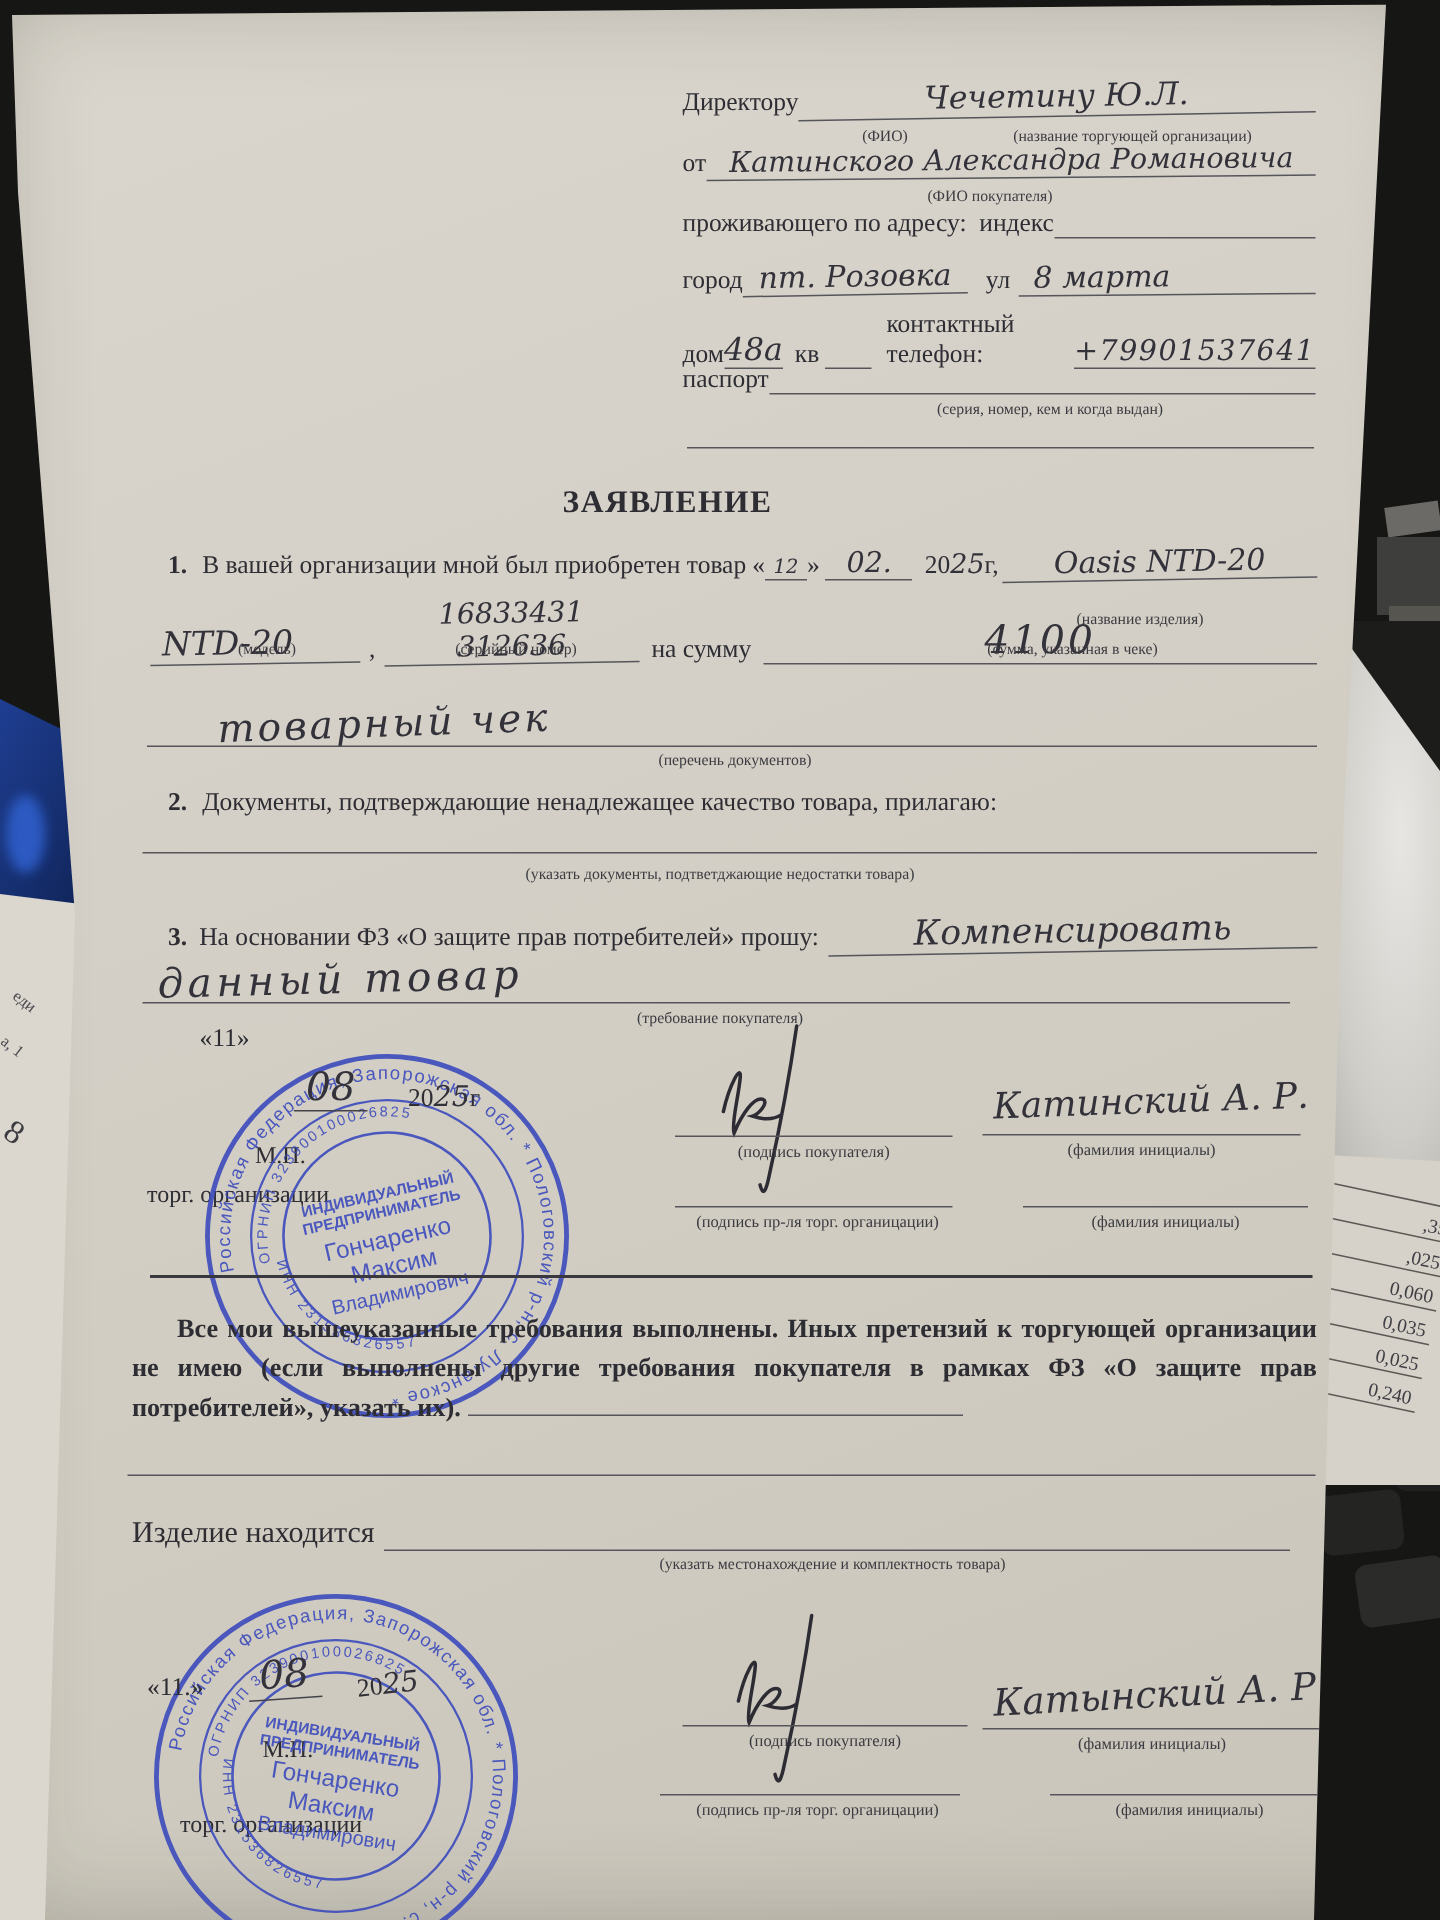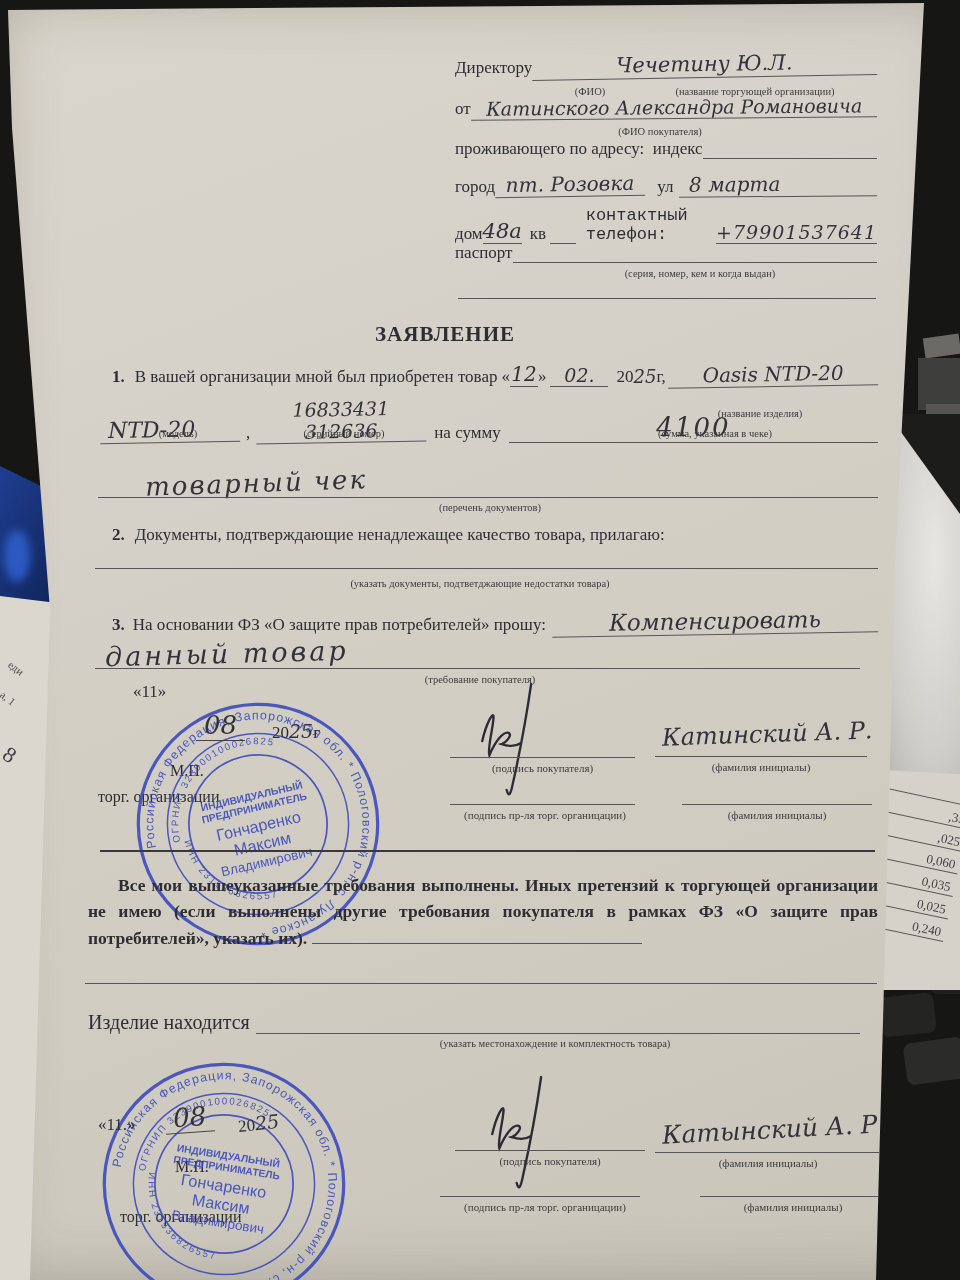--- a/index.html
+++ b/index.html
@@ -93,39 +93,39 @@
     <span class="hw ul" style="font-size:20px;width:150px;text-align:center;transform:rotate(-1deg);">пт. Розовка</span>
     <span class="printed" style="padding:0 6px 0 12px;">ул</span>
     <span class="hw ul grow" style="font-size:20px;text-align:left;padding-left:10px;transform:rotate(-0.5deg);">8 марта</span>
   </div>
 
   <div class="hrow" style="top:206px;">
     <span class="printed">дом</span>
     <span class="hw ul" style="font-size:21px;width:42px;text-align:center;">48а</span>
     <span class="printed" style="padding:0 4px 0 8px;">кв</span>
     <span class="ul" style="width:38px;">&nbsp;</span>
-    <span class="printed" style="padding-left:10px;font-family:Liberation Mono, monospace;">контактный телефон:</span>
+    <span class="printed" style="padding-left:10px;">контактный телефон:</span>
     <span class="hw ul grow" style="font-size:19px;text-align:left;letter-spacing:1px;">+79901537641</span>
   </div>
 
   <div class="hrow" style="top:242px;">
     <span class="printed">паспорт</span>
     <span class="ul grow">&nbsp;</span>
   </div>
   <div class="abs cap" style="left:560px;top:268px;width:280px;">(серия, номер, кем и когда выдан)</div>
 
   <div class="line" style="left:458px;top:298px;width:418px;"></div>
 
   <div class="abs printed" style="left:90px;top:322px;width:710px;text-align:center;font-weight:bold;font-size:21px;letter-spacing:1px;">ЗАЯВЛЕНИЕ</div>
 
   <div class="abs flex" style="left:112px;top:362px;width:766px;font-size:17px;">
     <span class="printed" style="font-weight:bold;padding-right:10px;">1.</span>
     <span class="printed" style="padding-right:4px;">В вашей организации мной был приобретен товар</span>
     <span class="printed">«</span>
-    <span class="hw ul" style="font-size:20px;width:28px;text-align:center;">12</span>
+    <span class="hw ul" style="font-size:13px;width:28px;text-align:center;">12</span>
     <span class="printed" style="padding-right:4px;">»</span>
     <span class="hw ul" style="font-size:19px;width:58px;text-align:center;">02.</span>
     <span class="printed" style="padding-left:8px;">20</span>
       <span class="hw" style="font-size:18px;">25</span>
       <span class="printed" style="padding-right:2px;">г,</span>
     <span class="hw ul grow" style="font-size:20px;text-align:center;transform:rotate(-1deg);">Oasis NTD-20</span>
   </div>
   <div class="abs cap" style="left:660px;top:408px;width:200px;">(название изделия)</div>
 
   <div class="abs flex" style="left:100px;top:398px;width:778px;font-size:17px;">

